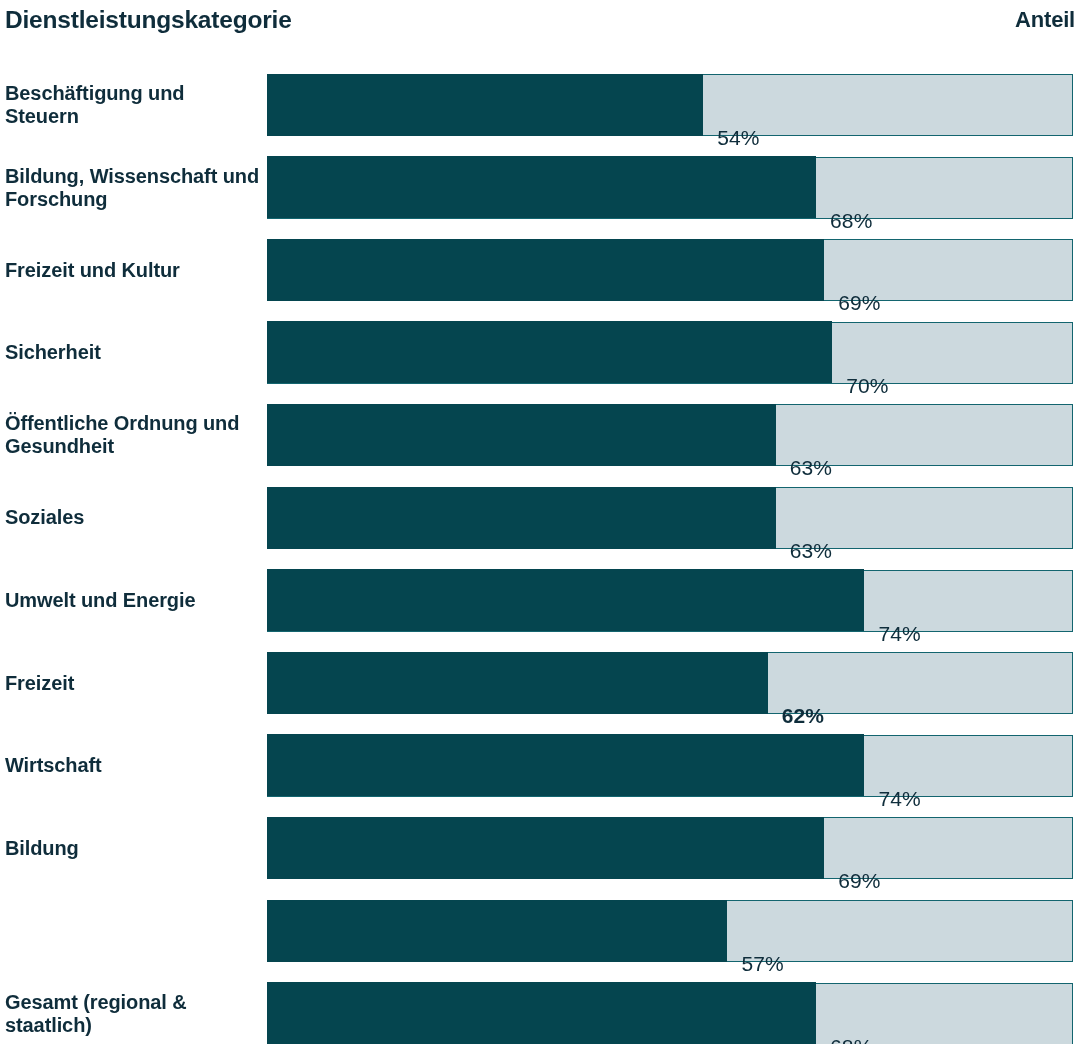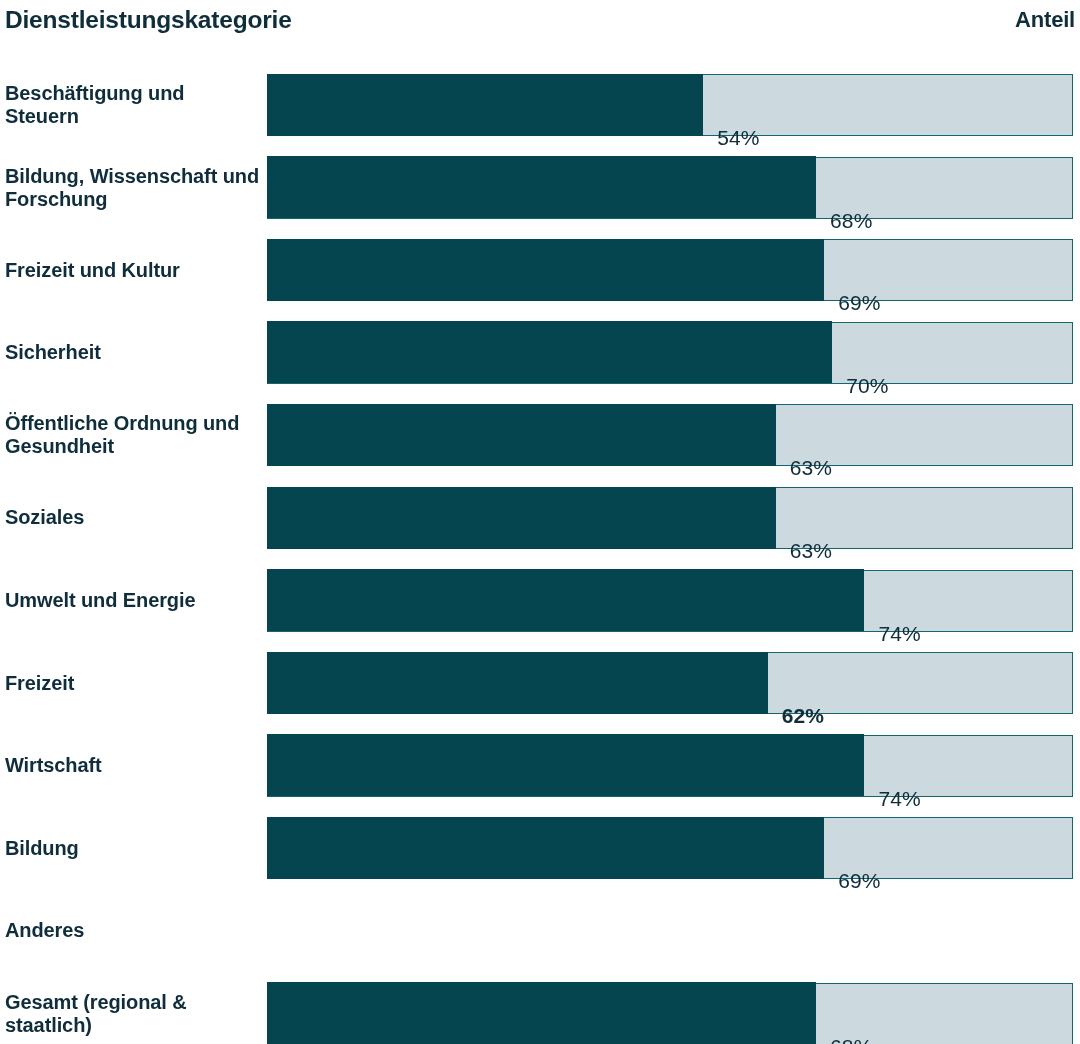--- a/index.html
+++ b/index.html
@@ -184,21 +184,24 @@
         </div>
       </div>
       <div class="row">
         <div class="row-label">Bildung</div>
         <div class="bar-track">
           <div class="bar-fill" style="width: 557.54px;"></div>
           <div class="bar-value" style="left: 556.14px;">69%</div>
         </div>
       </div>
       <div class="row">
-        <div class="row-label">Anderes</div>
+        <div class="bar-track">
+          <div class="bar-fill" style="width: 460.82px;"></div>
+          <div class="bar-value" style="left: 459.42px;">57%</div>
+        </div>
       </div>
       <div class="row">
         <div class="row-label">Gesamt (regional &amp; staatlich)</div>
         <div class="bar-track">
           <div class="bar-fill" style="width: 549.48px;"></div>
           <div class="bar-value" style="left: 548.08px;">68%</div>
         </div>
       </div>
     </div>
 

